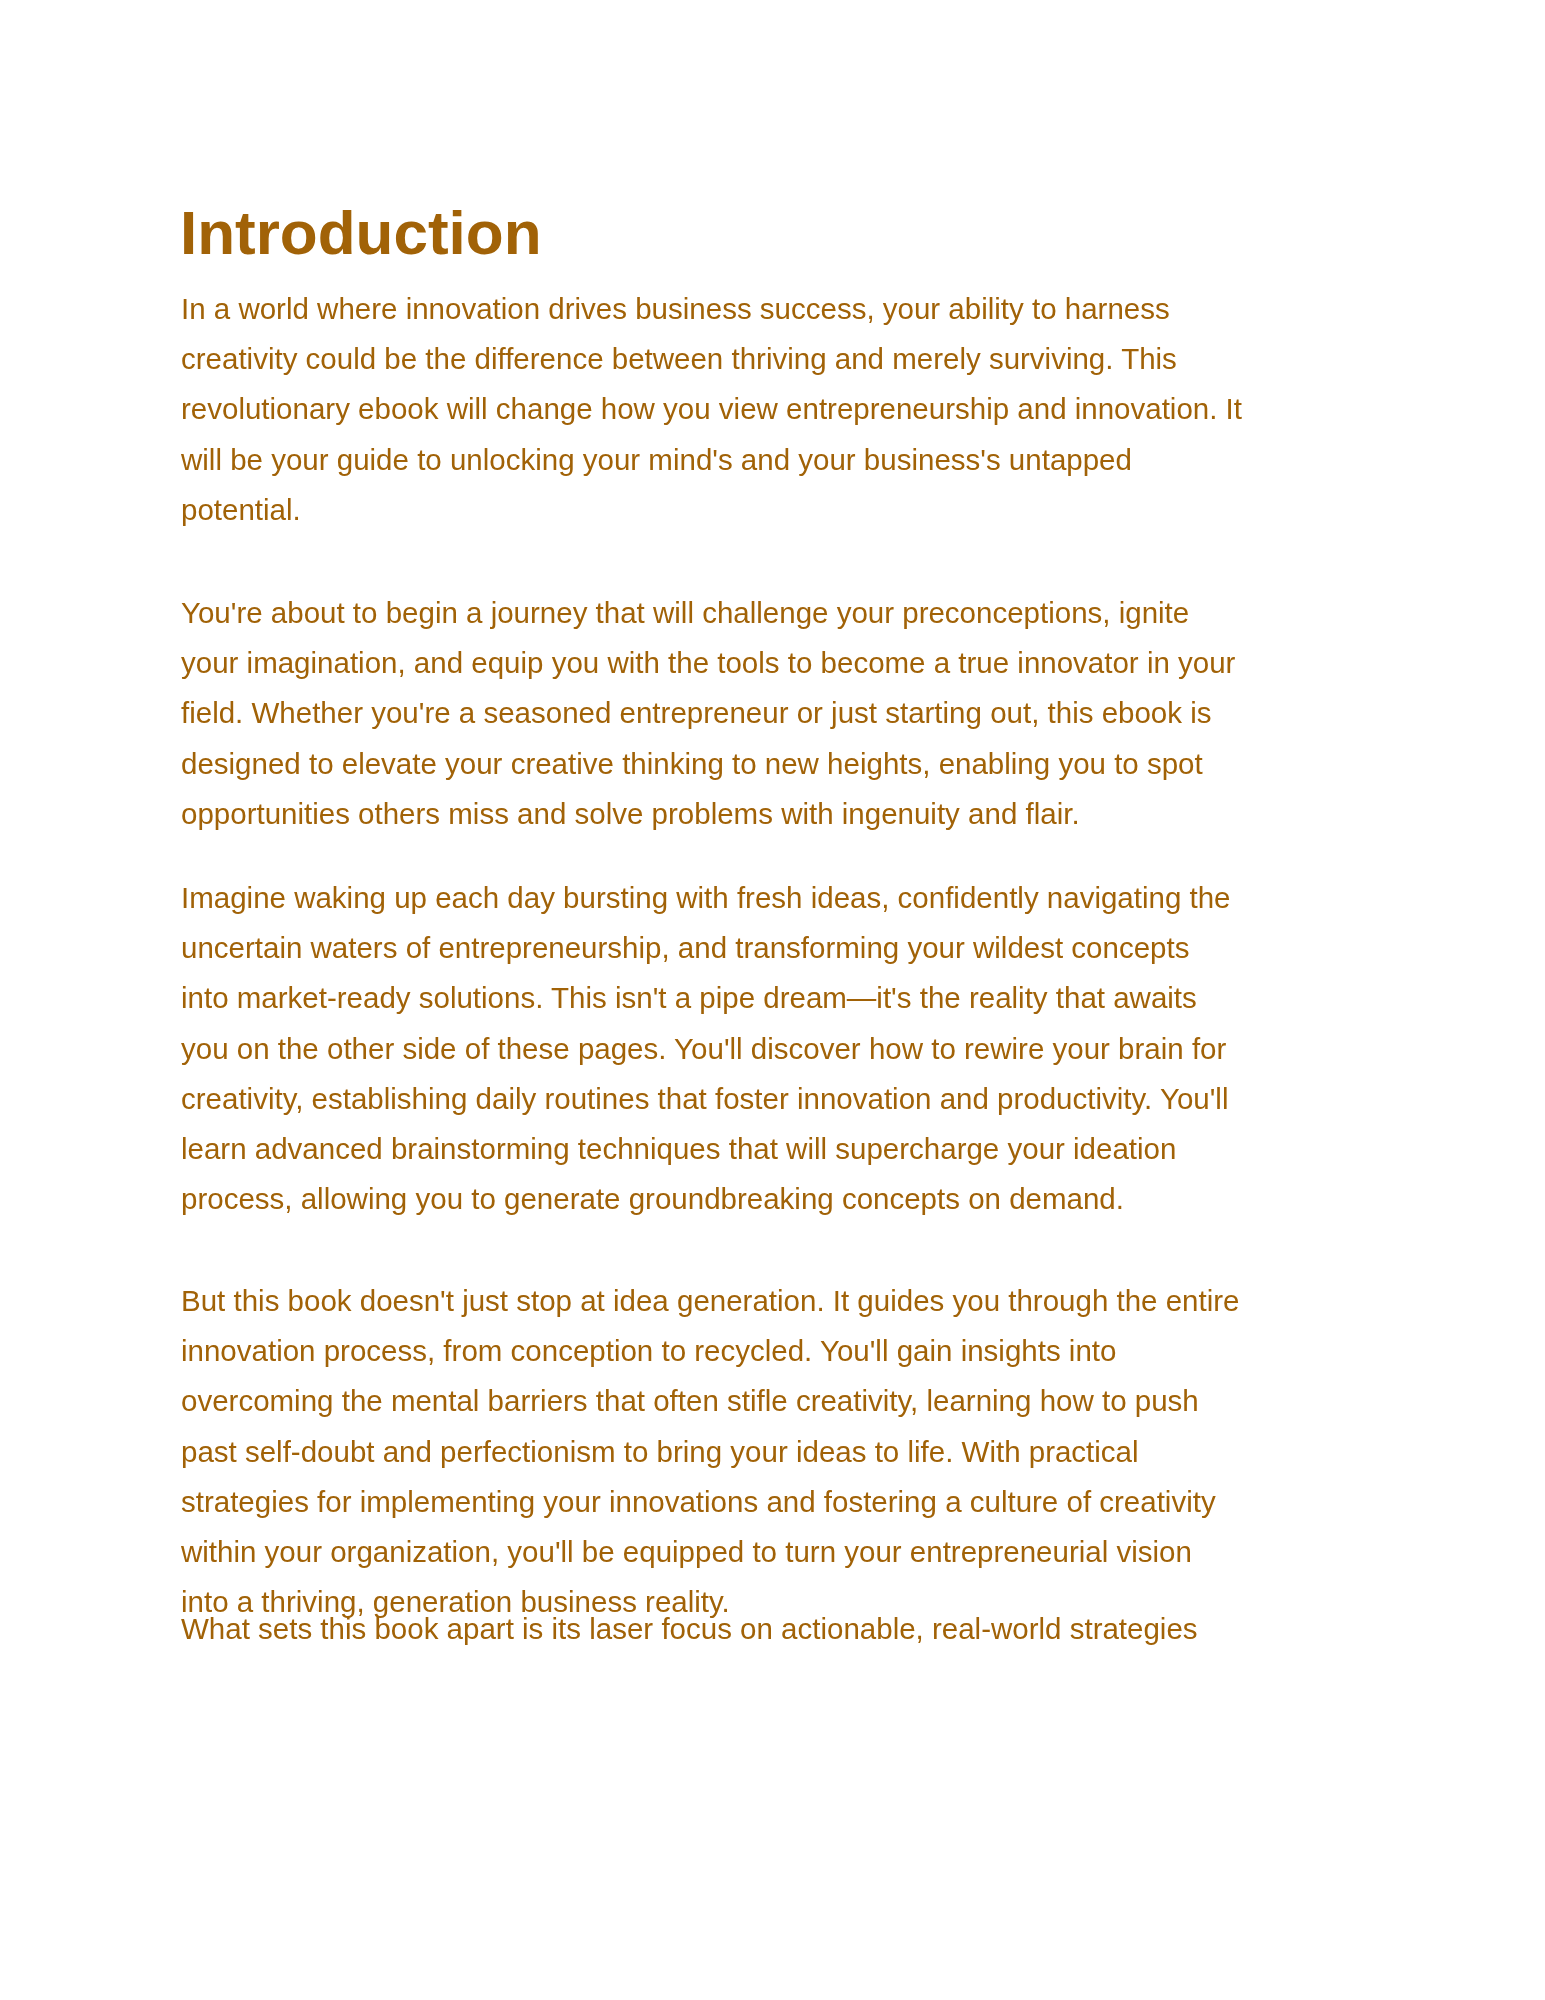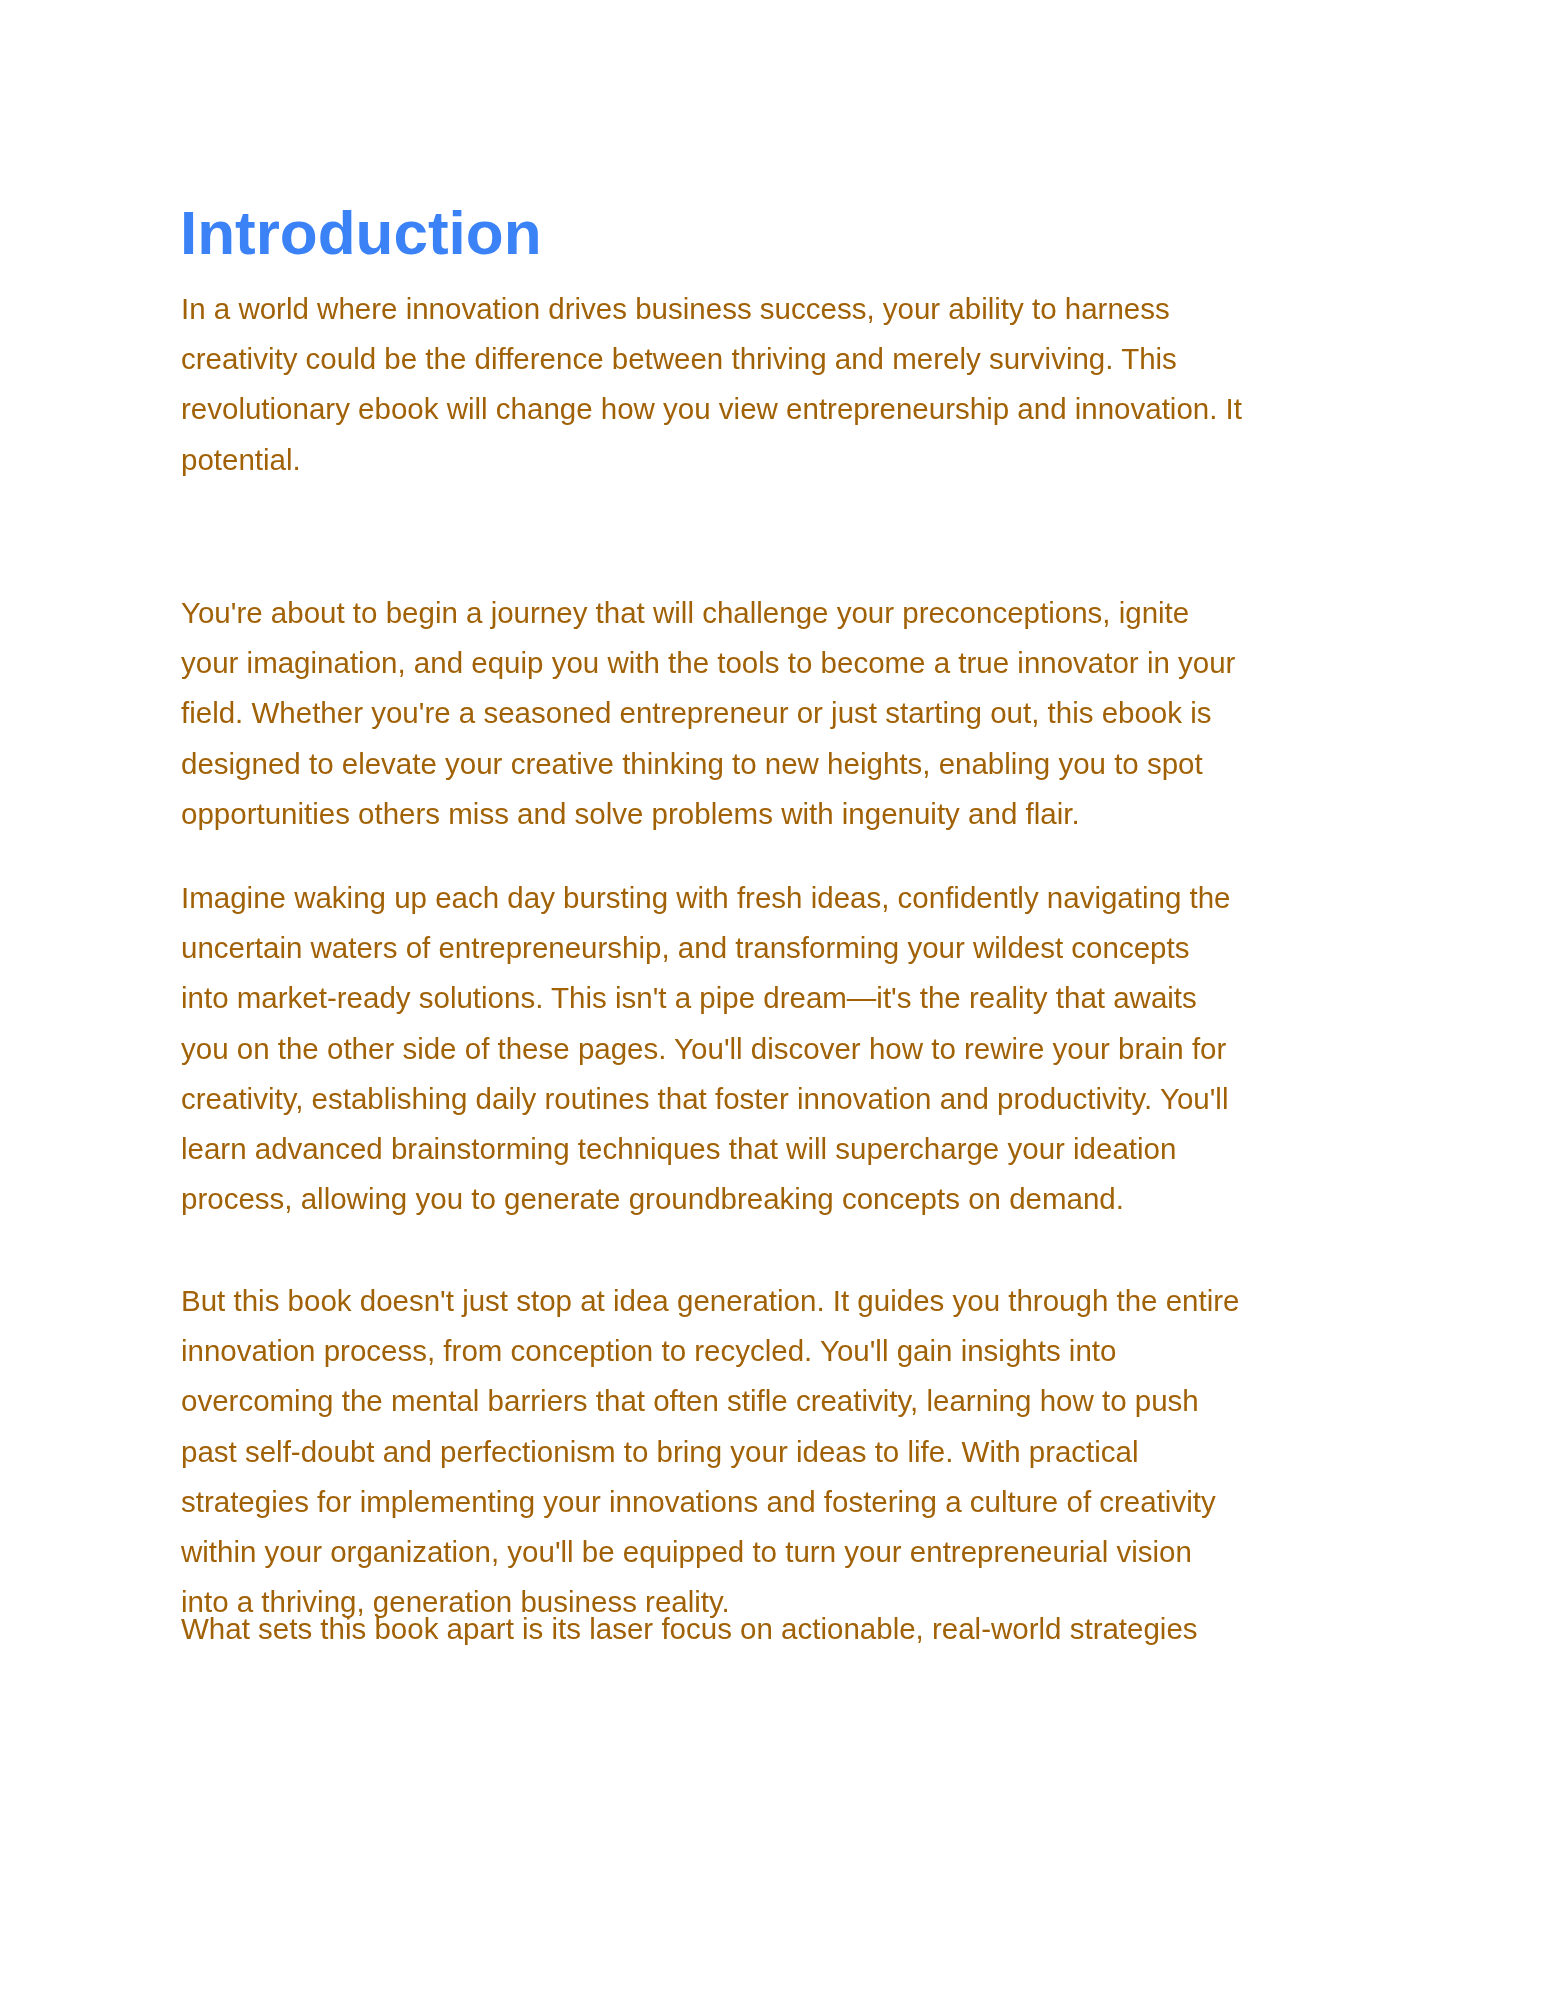--- a/index.html
+++ b/index.html
@@ -1,38 +1,39 @@
 <!DOCTYPE html>
 <html><head>
 <meta charset="utf-8">
 <style>
   html, body { margin: 0; padding: 0; background: #ffffff; }
   body { width: 1545px; height: 2000px; position: relative; overflow: hidden; }
   .page { position: absolute; left: 0; top: 0; width: 1545px; height: 2000px; background: #ffffff; }
   .heading {
     position: absolute; left: 180px; top: 198px;
     font-family: "Liberation Sans", sans-serif; font-weight: bold;
-    font-size: 62px; line-height: 70px; color: #3b82f6; margin: 0; white-space: nowrap;
+    font-size: 62px; line-height: 70px; color: #a16207; margin: 0; white-space: nowrap;
   }
   .para { position: absolute; left: 181px; margin: 0; }
   .line {
     display: block; font-family: "Liberation Sans", sans-serif;
     font-size: 29.5px; line-height: 50.2px; color: #a16207; white-space: nowrap;
   }
 </style>
 </head>
 <body>
 
 <div class="page">
   <h1 class="heading">Introduction</h1>
 
   <div class="para" style="top:284px;">
     <span class="line">In a world where innovation drives business success, your ability to harness</span>
     <span class="line">creativity could be the difference between thriving and merely surviving. This</span>
     <span class="line">revolutionary ebook will change how you view entrepreneurship and innovation. It</span>
+    <span class="line">will be your guide to unlocking your mind's and your business's untapped</span>
     <span class="line">potential.</span>
   </div>
 
   <div class="para" style="top:588px;">
     <span class="line">You're about to begin a journey that will challenge your preconceptions, ignite</span>
     <span class="line">your imagination, and equip you with the tools to become a true innovator in your</span>
     <span class="line">field. Whether you're a seasoned entrepreneur or just starting out, this ebook is</span>
     <span class="line">designed to elevate your creative thinking to new heights, enabling you to spot</span>
     <span class="line">opportunities others miss and solve problems with ingenuity and flair.</span>
   </div>

